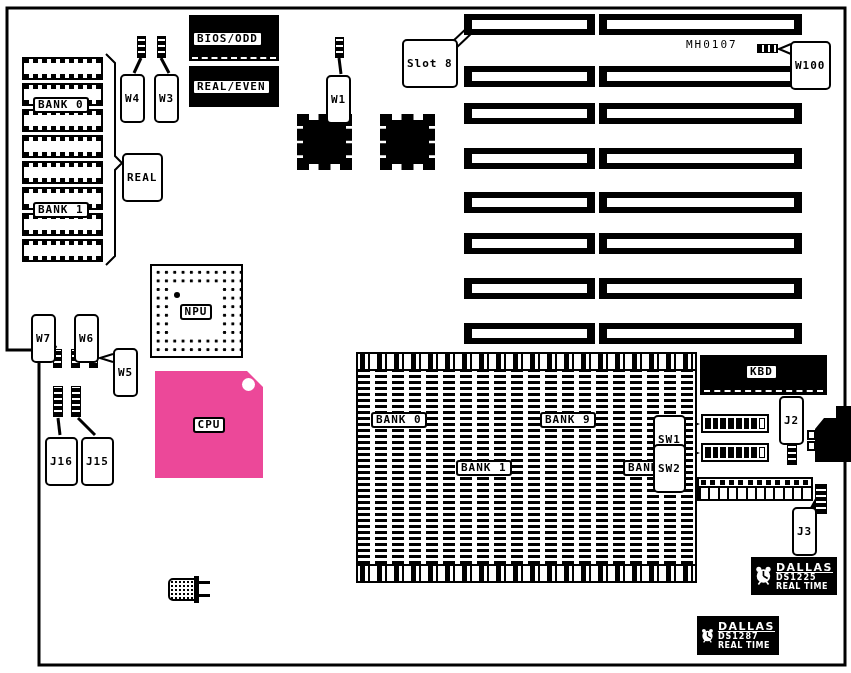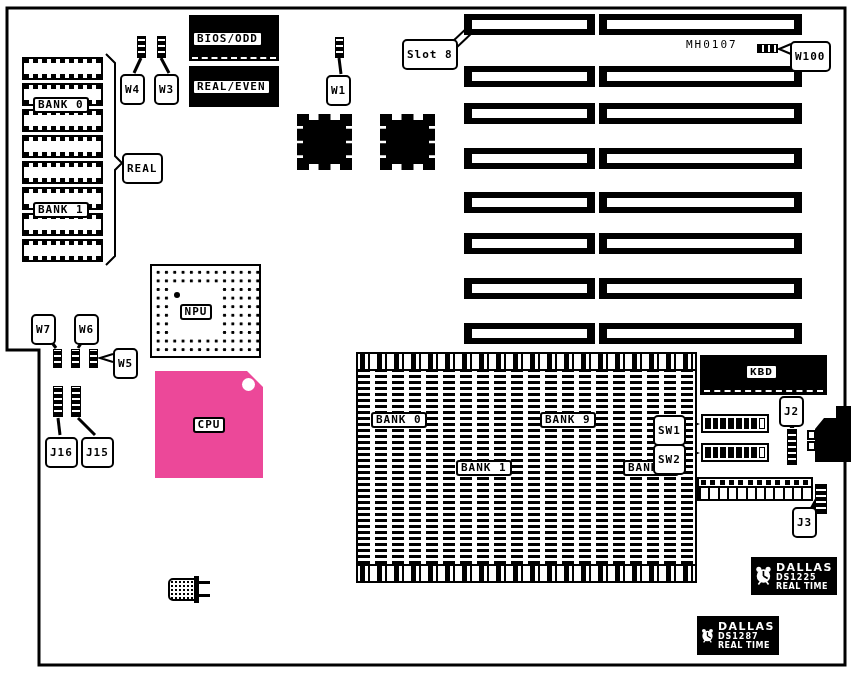--- a/index.html
+++ b/index.html
@@ -3,21 +3,21 @@
 <meta charset="utf-8">
 <style>
   html,body{margin:0;padding:0;background:#fff;}
   .board{position:relative;width:851px;height:673px;background:#fff;overflow:hidden;
          font-family:"DejaVu Sans Mono", monospace;}
   .overlay{position:absolute;left:0;top:0;z-index:1;pointer-events:none;}
 
   
   .callout{position:absolute;z-index:5;background:#fff;border:2px solid #000;border-radius:5px;
            font:bold 11px "DejaVu Sans Mono", monospace;letter-spacing:1px;line-height:13px;
-           padding:7px 3px;white-space:nowrap;color:#000;}
+           padding:16px 3px;white-space:nowrap;color:#000;}
   .chiplabel{background:#fff;border:2px solid #000;border-radius:3px;
            font:bold 11px "DejaVu Sans Mono", monospace;letter-spacing:1px;line-height:12px;
            padding:0 3px;white-space:nowrap;color:#000;}
   .abs{position:absolute;}
   .ptxt{position:absolute;z-index:4;font:11px "DejaVu Sans Mono", monospace;letter-spacing:2px;color:#000;}
 
   
   .slot{position:absolute;height:21px;background:#000;z-index:2;}
   .slot.L{left:464px;width:131px;}
   .slot.R{left:599px;width:203px;}
@@ -34,21 +34,21 @@
   
   .bios{position:absolute;background:#000;z-index:2;}
   .bios .chiplabel{position:absolute;left:3px;}
   .bios-dash{position:absolute;left:3px;right:3px;bottom:2px;border-top:2px dashed #fff;}
 
   
   .qfp{position:absolute;width:55px;height:56px;box-sizing:border-box;z-index:2;
        background:#000;background-clip:padding-box;border:6px dashed #000;}
 
   
-  .npu{position:absolute;left:150px;top:264px;width:111px;height:94px;box-sizing:border-box;
+  .npu{position:absolute;left:150px;top:264px;width:93px;height:94px;box-sizing:border-box;
        border:2px solid #000;z-index:2;
        background-image:radial-gradient(circle,#000 1.6px,rgba(0,0,0,0) 1.9px);
        background-size:8.3px 8.6px;background-position:2px 2px;}
   .npu-center{position:absolute;left:19px;top:20px;width:50px;height:52px;background:#fff;
        display:flex;align-items:center;justify-content:center;}
   .npu-dot{position:absolute;left:3px;top:6px;width:6px;height:6px;background:#000;border-radius:50%;}
 
   
   .cpu{position:absolute;left:155px;top:371px;width:108px;height:107px;background:#ec4899;z-index:2;
        clip-path:polygon(0 0,calc(100% - 16px) 0,100% 16px,100% 100%,0 100%);
@@ -68,21 +68,21 @@
          repeating-linear-gradient(0deg,#000 0 3px,#fff 3px 6px);}
 
   
   .hdr-v{position:absolute;box-sizing:border-box;border:1px solid #000;z-index:3;
        background:repeating-linear-gradient(0deg,#000 0 4px,#fff 4px 6px);}
   .hdr-h{position:absolute;box-sizing:border-box;border:1px solid #000;z-index:3;
        background:repeating-linear-gradient(90deg,#000 0 4px,#fff 4px 6px);}
 
   
   .kbd{position:absolute;left:700px;top:355px;width:127px;height:40px;background:#000;z-index:2;}
-  .kbd .chiplabel{position:absolute;left:45px;top:9px;font-family:Liberation Mono, monospace;}
+  .kbd .chiplabel{position:absolute;left:45px;top:9px;}
   .kbd-dash{position:absolute;left:4px;right:4px;bottom:3px;border-top:2px dashed #fff;}
 
   
   .dipsw{position:absolute;width:68px;height:19px;box-sizing:border-box;border:2px solid #000;background:#fff;
        display:flex;align-items:center;gap:2px;padding:0 2px;z-index:2;}
   .swc{width:6px;height:11px;}
   .swc.on{background:#000;}
   .swc.off{background:#fff;border:1px solid #000;box-sizing:border-box;}
 
   
@@ -95,21 +95,21 @@
 
   
   .din-tab{position:absolute;left:836px;top:406px;width:15px;height:13px;background:#000;z-index:2;}
   .din-main{position:absolute;left:815px;top:418px;width:36px;height:44px;background:#000;z-index:2;
        clip-path:polygon(9px 0,100% 0,100% 100%,0 100%,0 11px);}
   .din-sq{position:absolute;width:9px;height:10px;box-sizing:border-box;border:2px solid #000;background:#fff;z-index:3;}
 
   
   .dallas{position:absolute;background:#000;color:#fff;box-sizing:border-box;display:flex;align-items:center;
        gap:4px;padding:3px 4px;z-index:2;}
-  .dallas .t1{font:bold 11px "DejaVu Sans", sans-serif;letter-spacing:1.5px;line-height:11px;}
+  .dallas .t1{font:bold 11px "DejaVu Sans", sans-serif;letter-spacing:1.5px;line-height:11px;text-decoration:underline;}
   .dallas .t2{font:bold 8px "DejaVu Sans", sans-serif;letter-spacing:1px;line-height:9px;}
   .dallas .t3{font:bold 8px "DejaVu Sans", sans-serif;letter-spacing:0.5px;line-height:9px;}
 
   
   .xtal{position:absolute;left:168px;top:578px;width:28px;height:23px;box-sizing:border-box;
        border:2px solid #000;border-radius:5px 0 0 5px;z-index:2;
        background-image:radial-gradient(circle,#000 0.9px,rgba(0,0,0,0) 1.1px);background-size:4px 4px;}
   .xtal-bar{position:absolute;left:194px;top:576px;width:5px;height:27px;background:#000;z-index:2;}
   .xtal-lead{position:absolute;left:199px;width:11px;height:3px;background:#000;z-index:2;}
 </style>

